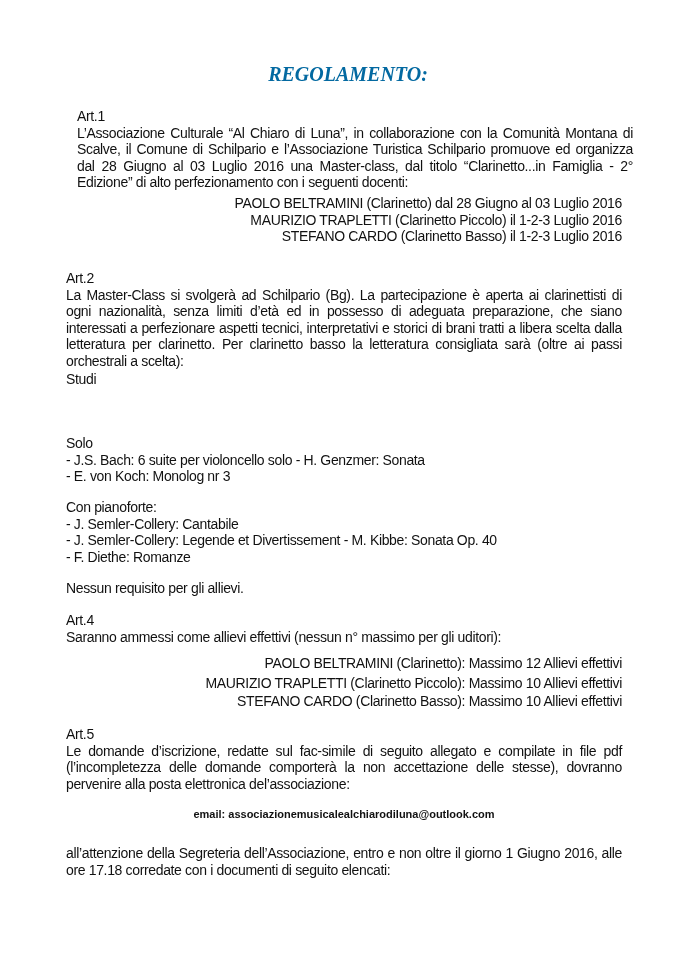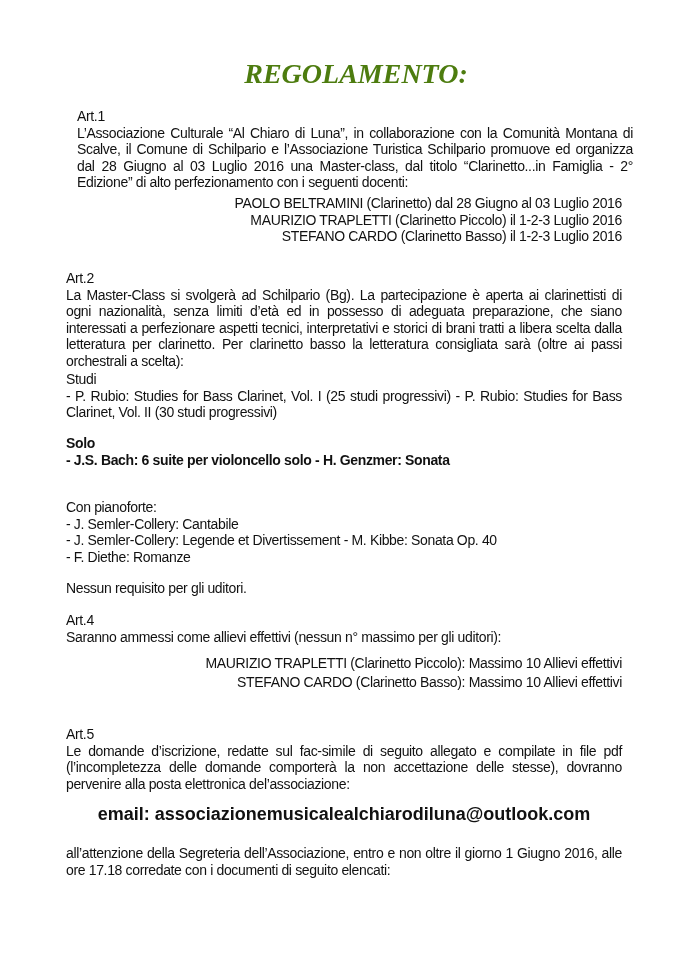--- a/index.html
+++ b/index.html
@@ -4,31 +4,31 @@
 <style>
   html, body { margin: 0; padding: 0; background: #ffffff; }
   body { width: 679px; height: 960px; overflow: hidden; position: relative; }
   .page {
     position: absolute; left: 66px; top: 0; width: 556px;
     font-family: "Liberation Sans", sans-serif;
     font-size: 14px; line-height: 16.6px; color: #111;
     letter-spacing: -0.35px;
   }
   .title {
-    position: absolute; left: 12px; top: 66px; width: 556px; text-align: center;
+    position: absolute; left: 4px; top: 66px; width: 556px; text-align: center;
     font-family: "Liberation Serif", serif; font-style: italic; font-weight: bold;
-    font-size: 28px; letter-spacing: 0; color: #4d7c0f; text-decoration: none;
+    font-size: 20px; letter-spacing: 0; color: #0369a1; text-decoration: none;
   }
   .block { position: absolute; left: 0; width: 556px; }
   .heading { display: block; }
   .just { text-align: justify; text-align-last: left; }
   .center { text-align: right; }
   .line { display: block; }
   .email {
-    font-weight: bold; font-size: 18px; text-align: center; letter-spacing: 0;
+    font-weight: bold; font-size: 11px; text-align: center; letter-spacing: 0;
   }
 </style>
 </head>
 <body>
 
 <div class="page">
 
   <div class="title">REGOLAMENTO:</div>
 
   <div class="block" style="top:108px;margin-left:11px;">
@@ -41,42 +41,43 @@
     <span class="line">STEFANO CARDO (Clarinetto Basso) il 1-2-3 Luglio 2016</span>
   </div>
 
   <div class="block" style="top:270px;">
     <span class="heading">Art.2</span>
     <div class="just">La Master-Class si svolgerà ad Schilpario (Bg). La partecipazione è aperta ai clarinettisti di ogni nazionalità, senza limiti d’età ed in possesso di adeguata preparazione, che siano interessati a perfezionare aspetti tecnici, interpretativi e storici di brani tratti a libera scelta dalla letteratura per clarinetto. Per clarinetto basso la letteratura consigliata sarà (oltre ai passi orchestrali a scelta):</div>
   </div>
 
   <div class="block" style="top:371px;">
     <span class="heading">Studi</span>
-    <div class="just">- P. Rubio: Studies for Bass Clarinet, Vol. I (25 studi progressivi) - P. Rubio: Studies for Bass Clarinet, Vol. II (30 studi progressivi)</div>
   </div>
 
-  <div class="block" style="top:435px;font-weight:bold;">
+  <div class="block" style="top:435px;">
     <span class="heading">Solo</span>
     <span class="line">- J.S. Bach: 6 suite per violoncello solo - H. Genzmer: Sonata</span>
+    <span class="line">- E. von Koch: Monolog nr 3</span>
   </div>
 
   <div class="block" style="top:499px;">
     <span class="heading">Con pianoforte:</span>
     <span class="line">- J. Semler-Collery: Cantabile</span>
     <span class="line">- J. Semler-Collery: Legende et Divertissement - M. Kibbe: Sonata Op. 40</span>
     <span class="line">- F. Diethe: Romanze</span>
   </div>
 
-  <div class="block" style="top:580px;">Nessun requisito per gli uditori.</div>
+  <div class="block" style="top:580px;">Nessun requisito per gli allievi.</div>
 
   <div class="block" style="top:612px;">
     <span class="heading">Art.4</span>
     <div>Saranno ammessi come allievi effettivi (nessun n° massimo per gli uditori):</div>
   </div>
   <div class="block center" style="top:655px;">
+    <span class="line" style="margin-bottom:3px;">PAOLO BELTRAMINI (Clarinetto): Massimo 12 Allievi effettivi</span>
     <span class="line" style="margin-bottom:2px;">MAURIZIO TRAPLETTI (Clarinetto Piccolo): Massimo 10 Allievi effettivi</span>
     <span class="line">STEFANO CARDO (Clarinetto Basso): Massimo 10 Allievi effettivi</span>
   </div>
 
   <div class="block" style="top:726px;">
     <span class="heading">Art.5</span>
     <div class="just">Le domande d’iscrizione, redatte sul fac-simile di seguito allegato e compilate in file pdf (l’incompletezza delle domande comporterà la non accettazione delle stesse), dovranno pervenire alla posta elettronica del’associazione:</div>
   </div>
 
   <div class="block email" style="top:806px;">email: associazionemusicalealchiarodiluna@outlook.com</div>

